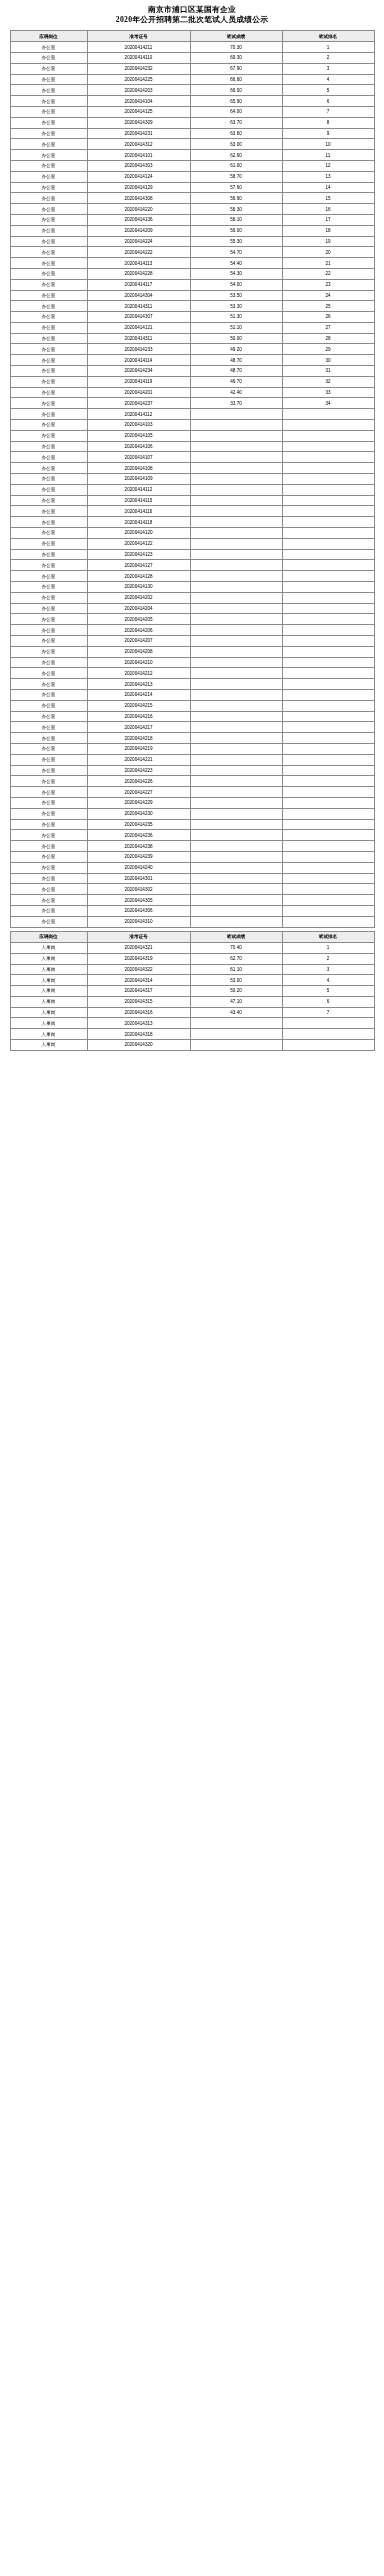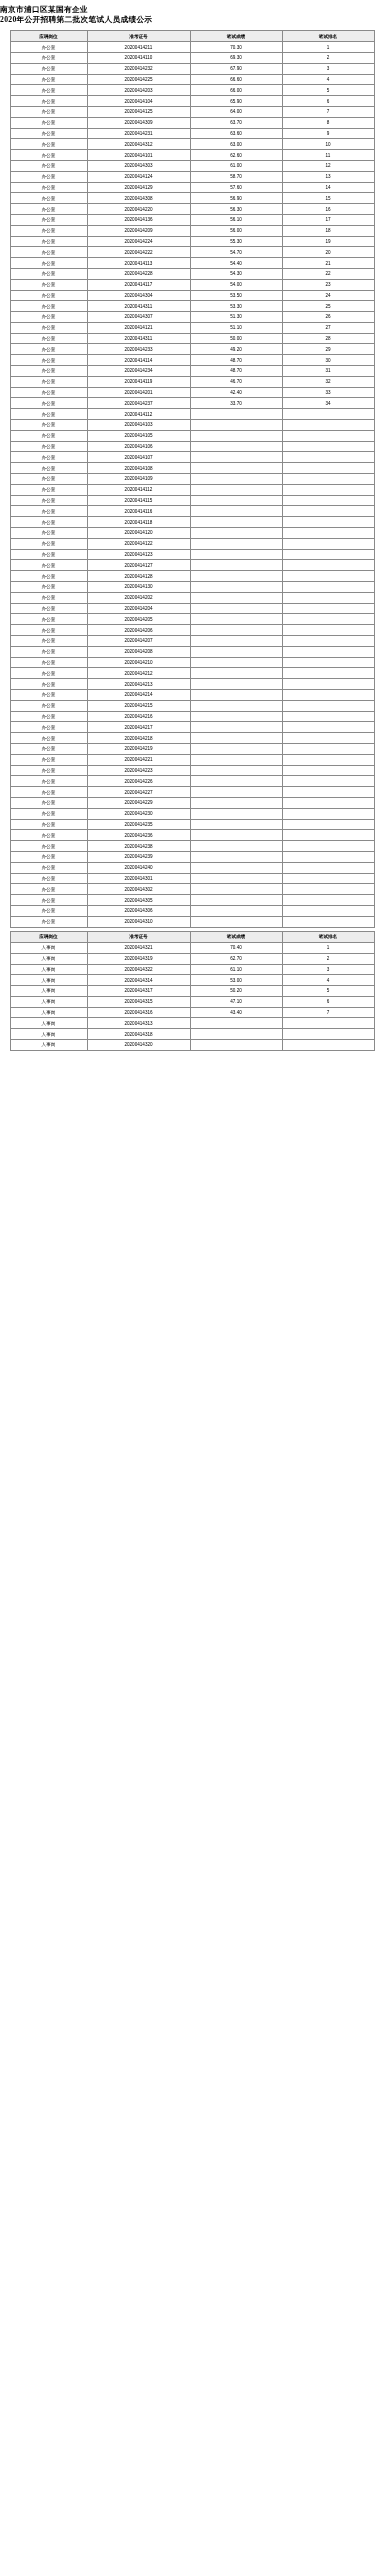--- a/index.html
+++ b/index.html
@@ -11,21 +11,21 @@
     width: 384px;
     font-family: "Liberation Sans", "DejaVu Sans", sans-serif;
     color: #000000;
   }
   .page {
     width: 384px;
     box-sizing: border-box;
     padding: 0;
   }
   .title-block {
-    text-align: left;
+    text-align: center;
     padding: 5.2px 0 4.1px 0;
   }
   .title-line {
     font-family: "Liberation Serif", "DejaVu Serif", serif;
     font-weight: bold;
     font-size: 7.7px;
     line-height: 10.3px;
     letter-spacing: 0.3px;
     color: #000;
   }

